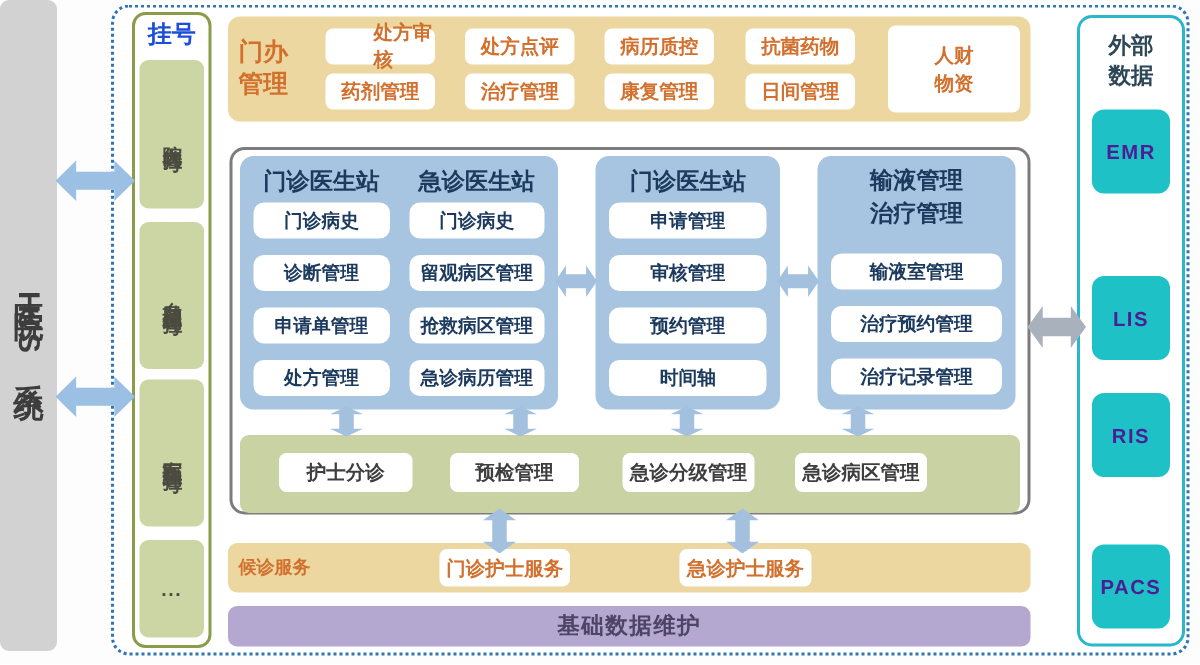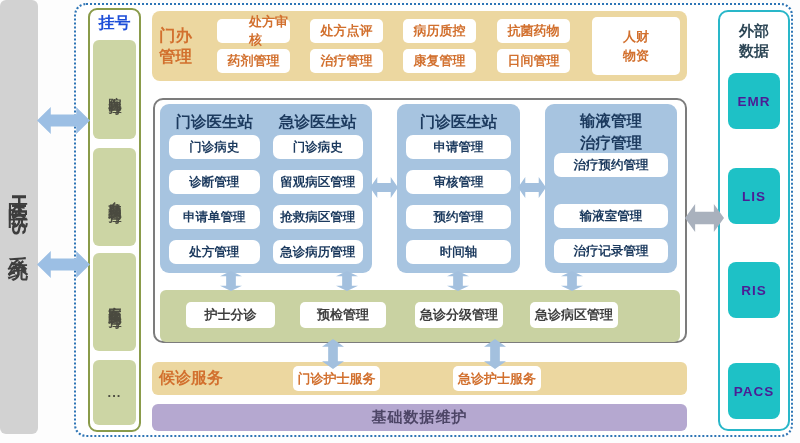--- a/index.html
+++ b/index.html
@@ -47,21 +47,21 @@
   .station-item{height:24px;line-height:24px;margin-bottom:11px;background:#fff;border-radius:7px;
                 text-align:center;font-size:12.5px;font-weight:bold;color:#1c3a5e;white-space:nowrap;}
   .gap-after-header{margin-top:16px;}
 
   
   .nurse-band{left:5px;top:190px;width:520px;height:52px;background:#c9d2a2;border-radius:6px;}
   .nurse-item{top:12px;height:26px;font-size:13px;color:#3e3e3e;}
 
   
   .waiting-bar{left:152px;top:362px;width:535px;height:33px;background:#ecd7a0;border-radius:6px;z-index:2;}
-  .waiting-title{left:7px;top:0;height:33px;display:flex;align-items:center;font-size:16px;
+  .waiting-title{left:7px;top:0;height:33px;display:flex;align-items:center;font-size:12px;
                  font-weight:bold;color:#d2702e;}
   .waiting-pill{top:4px;height:25px;}
 
   
   .base-bar{left:152px;top:404px;width:535px;height:27px;background:#b5a8d0;border-radius:6px;
             display:flex;align-items:center;justify-content:center;z-index:2;}
   .base-title{font-size:15px;font-weight:bold;color:#4d4566;letter-spacing:1px;}
 
   
   .ext-panel{left:718px;top:10px;width:72px;height:421px;background:#fff;border:2px solid #29b7c9;
@@ -143,22 +143,22 @@
         <div class="station-item">审核管理</div>
         <div class="station-item">预约管理</div>
         <div class="station-item">时间轴</div>
       </div>
     </div>
 
     <div class="abs station" style="left:390px;width:132px;">
       <div class="station-col">
         <div class="station-header two-line">输液管理
 治疗管理</div>
+        <div class="station-item gap-after-header">输液室管理</div>
         <div class="station-item">治疗预约管理</div>
-        <div class="station-item gap-after-header">输液室管理</div>
         <div class="station-item">治疗记录管理</div>
       </div>
     </div>
 
     <div class="abs nurse-band">
       <div class="abs pill nurse-item" style="left:26px;width:89px;">护士分诊</div>
       <div class="abs pill nurse-item" style="left:140px;width:86px;">预检管理</div>
       <div class="abs pill nurse-item" style="left:255px;width:88px;">急诊分级管理</div>
       <div class="abs pill nurse-item" style="left:370px;width:88px;">急诊病区管理</div>
     </div>
@@ -184,18 +184,18 @@
   </div>
 
   <div class="abs base-bar">
     <div class="base-title">基础数据维护</div>
   </div>
 
   <div class="abs ext-panel">
     <div class="abs ext-title">外部
 数据</div>
     <div class="abs ext-item" style="top:61px;">EMR</div>
-    <div class="abs ext-item" style="top:156px;">LIS</div>
+    <div class="abs ext-item" style="top:172px;">LIS</div>
     <div class="abs ext-item" style="top:250px;">RIS</div>
     <div class="abs ext-item" style="top:351px;">PACS</div>
   </div>
 
 </div>
 
 </body></html>

